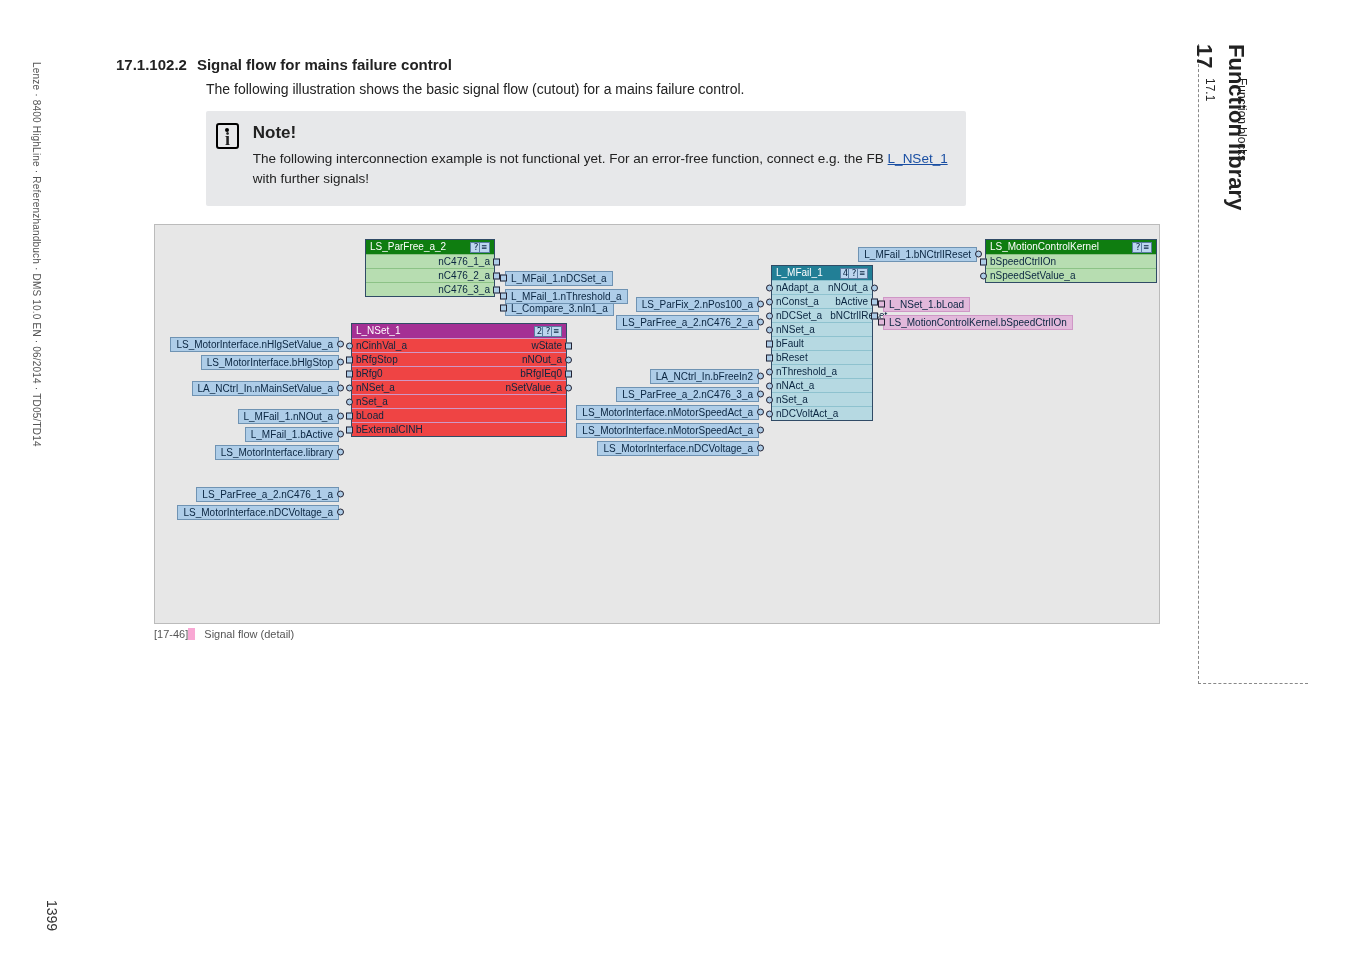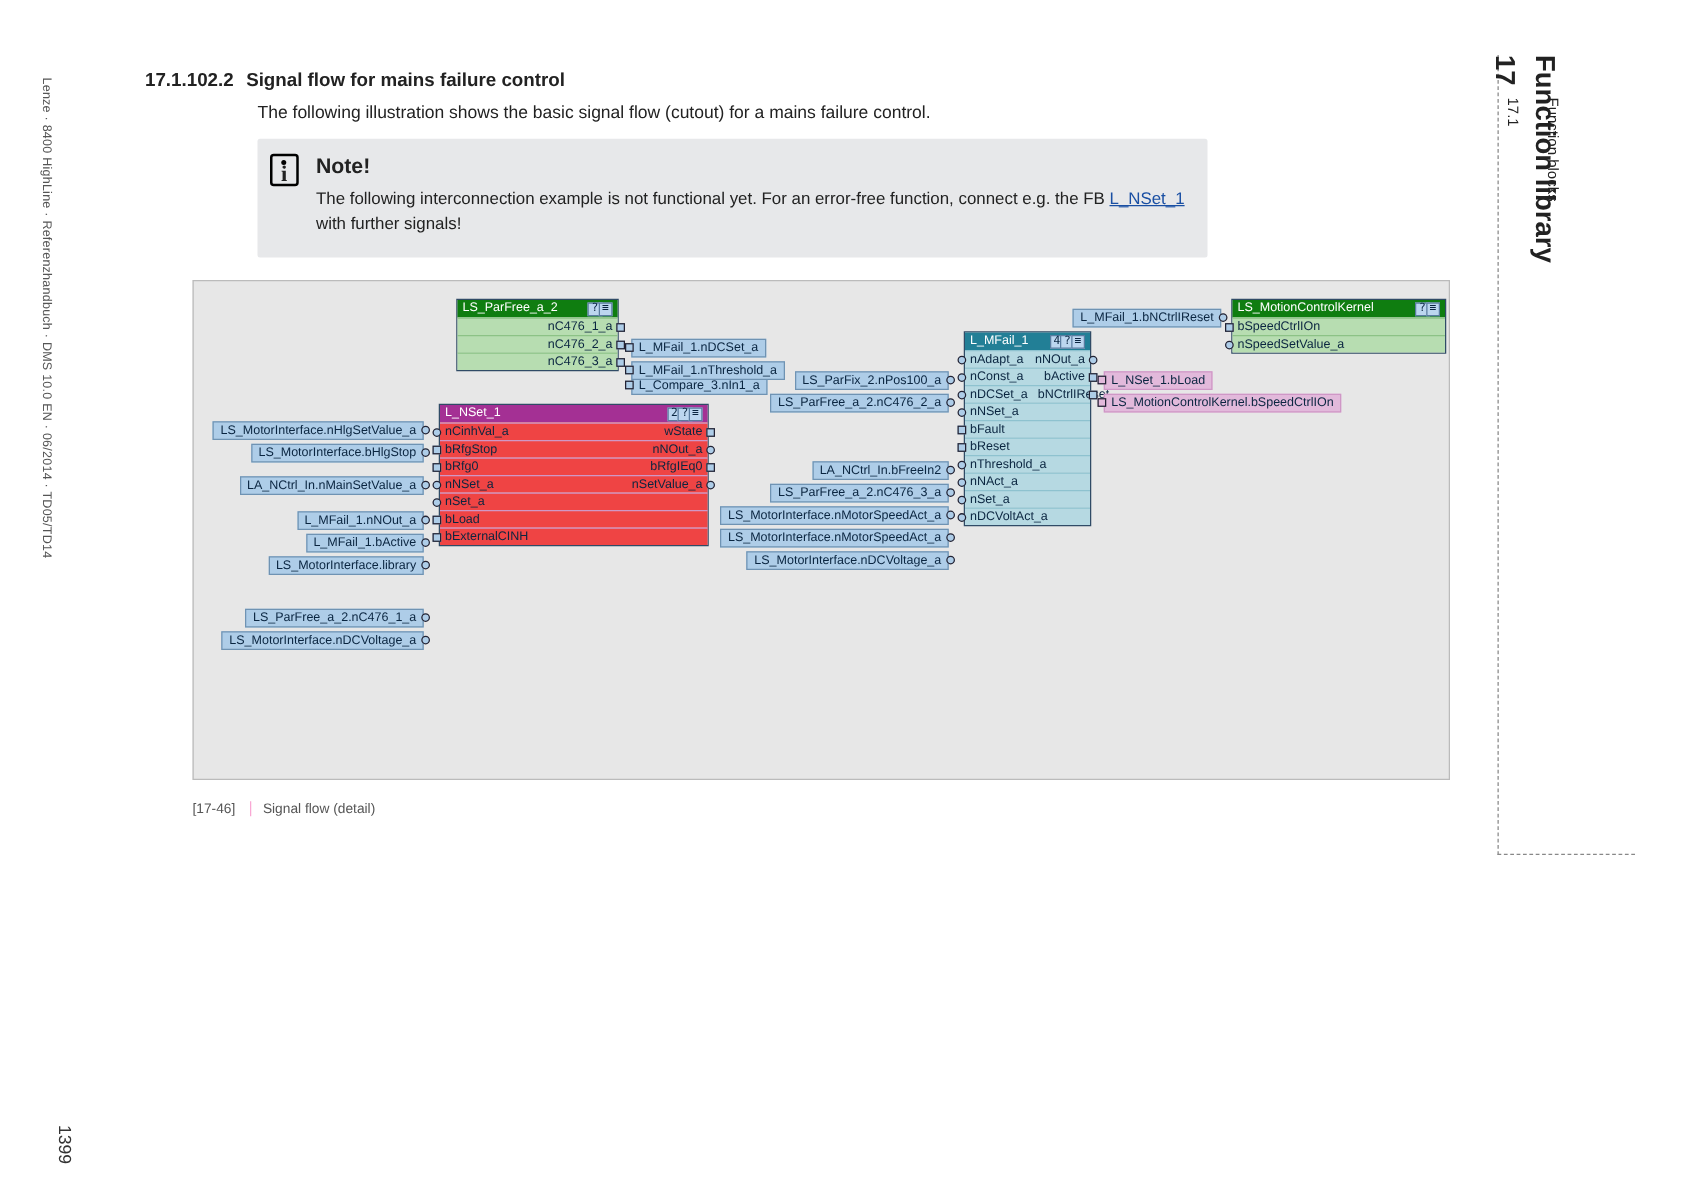--- a/index.html
+++ b/index.html
@@ -126,21 +126,21 @@
     position: relative;
     overflow: hidden;
   }
 
   .figcap {
     margin-left: 38px;
     margin-top: 4px;
     font-size: 11px;
     color: #555;
   }
-  .figcap .lbl { display:inline-block; border-right:1px solid #f9a8d4; padding-right:12px; margin-right:6px;margin-top:13px;}
+  .figcap .lbl { display:inline-block; border-right:7px solid #f9a8d4; padding-right:0; margin-right:6px;}
 
   
   .box {
     position: absolute;
     font-size: 10px;
     line-height: 1.1;
     white-space: nowrap;
     border: 1px solid #304b66;
     color: #0a2540;
   }

